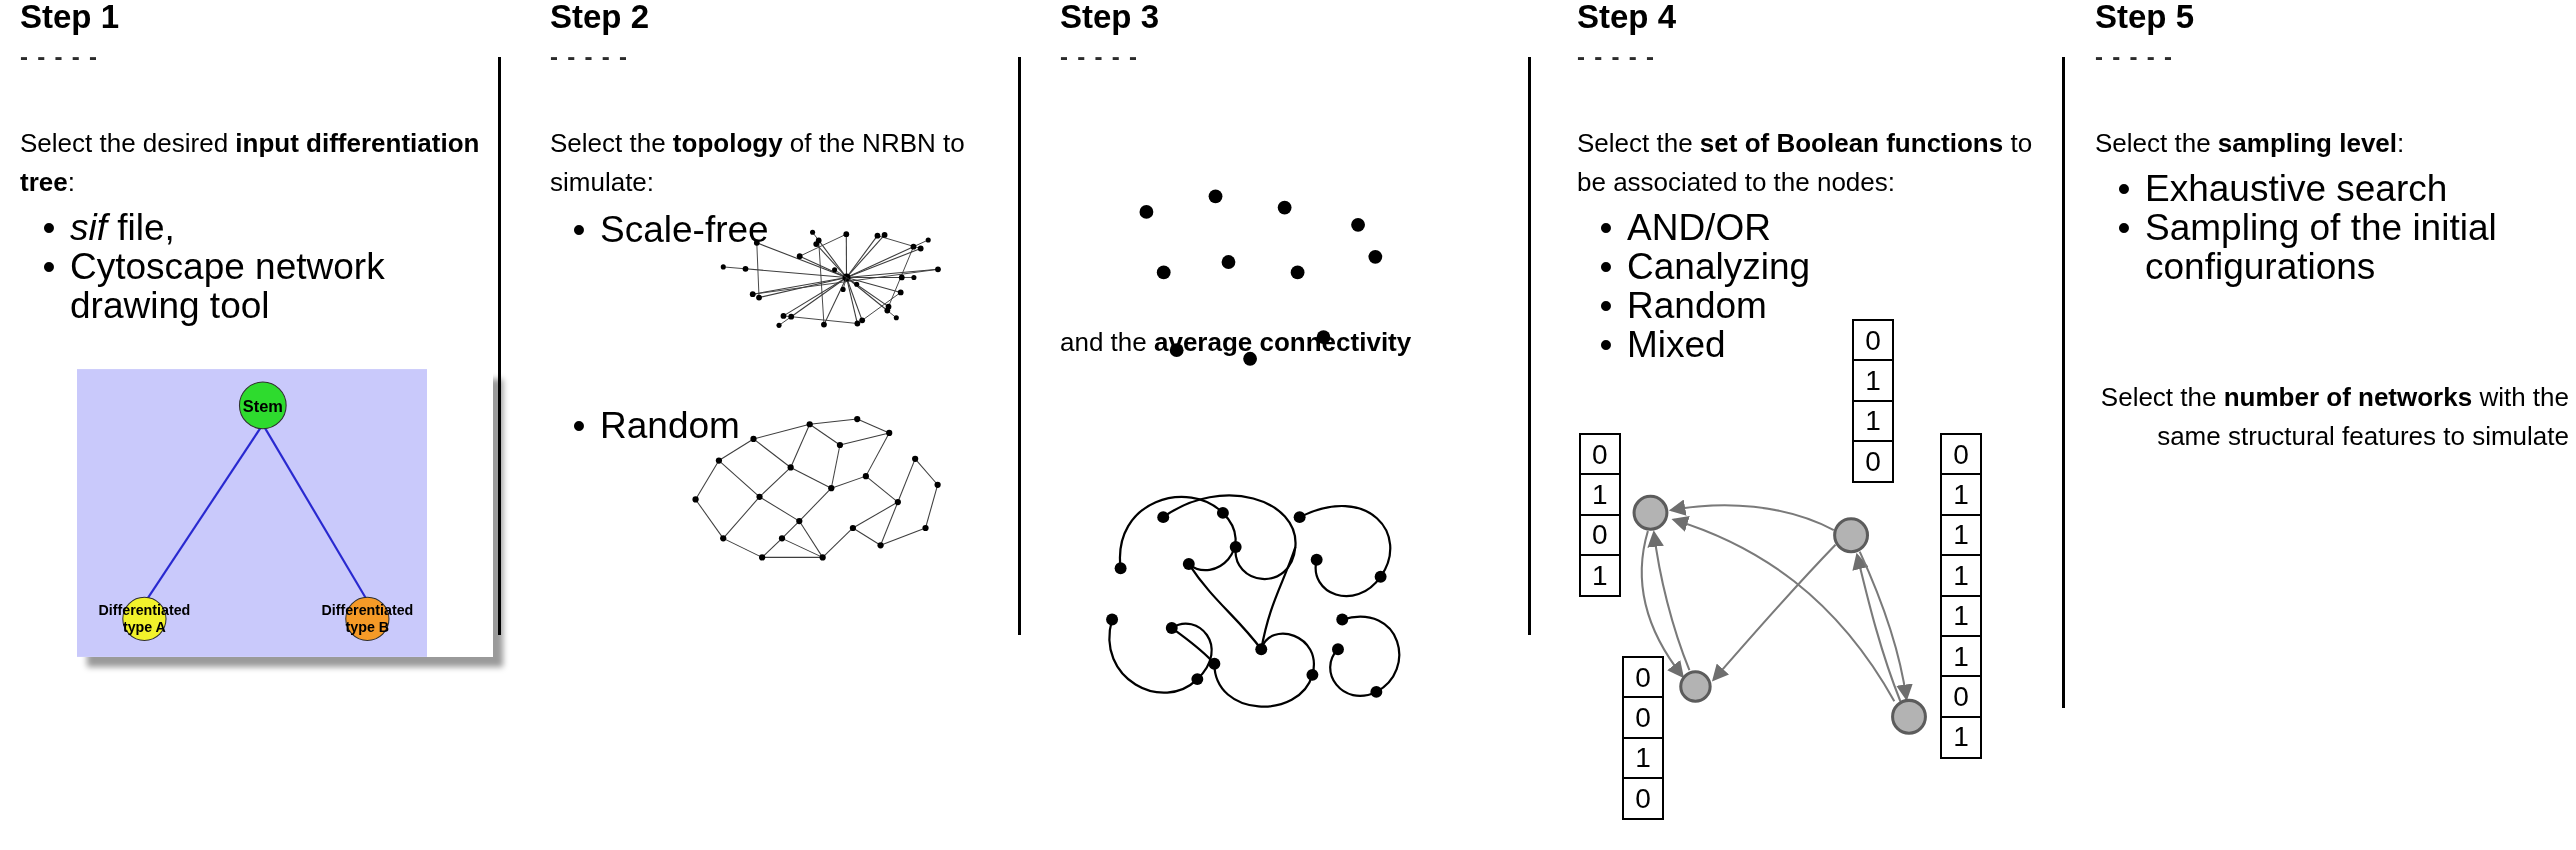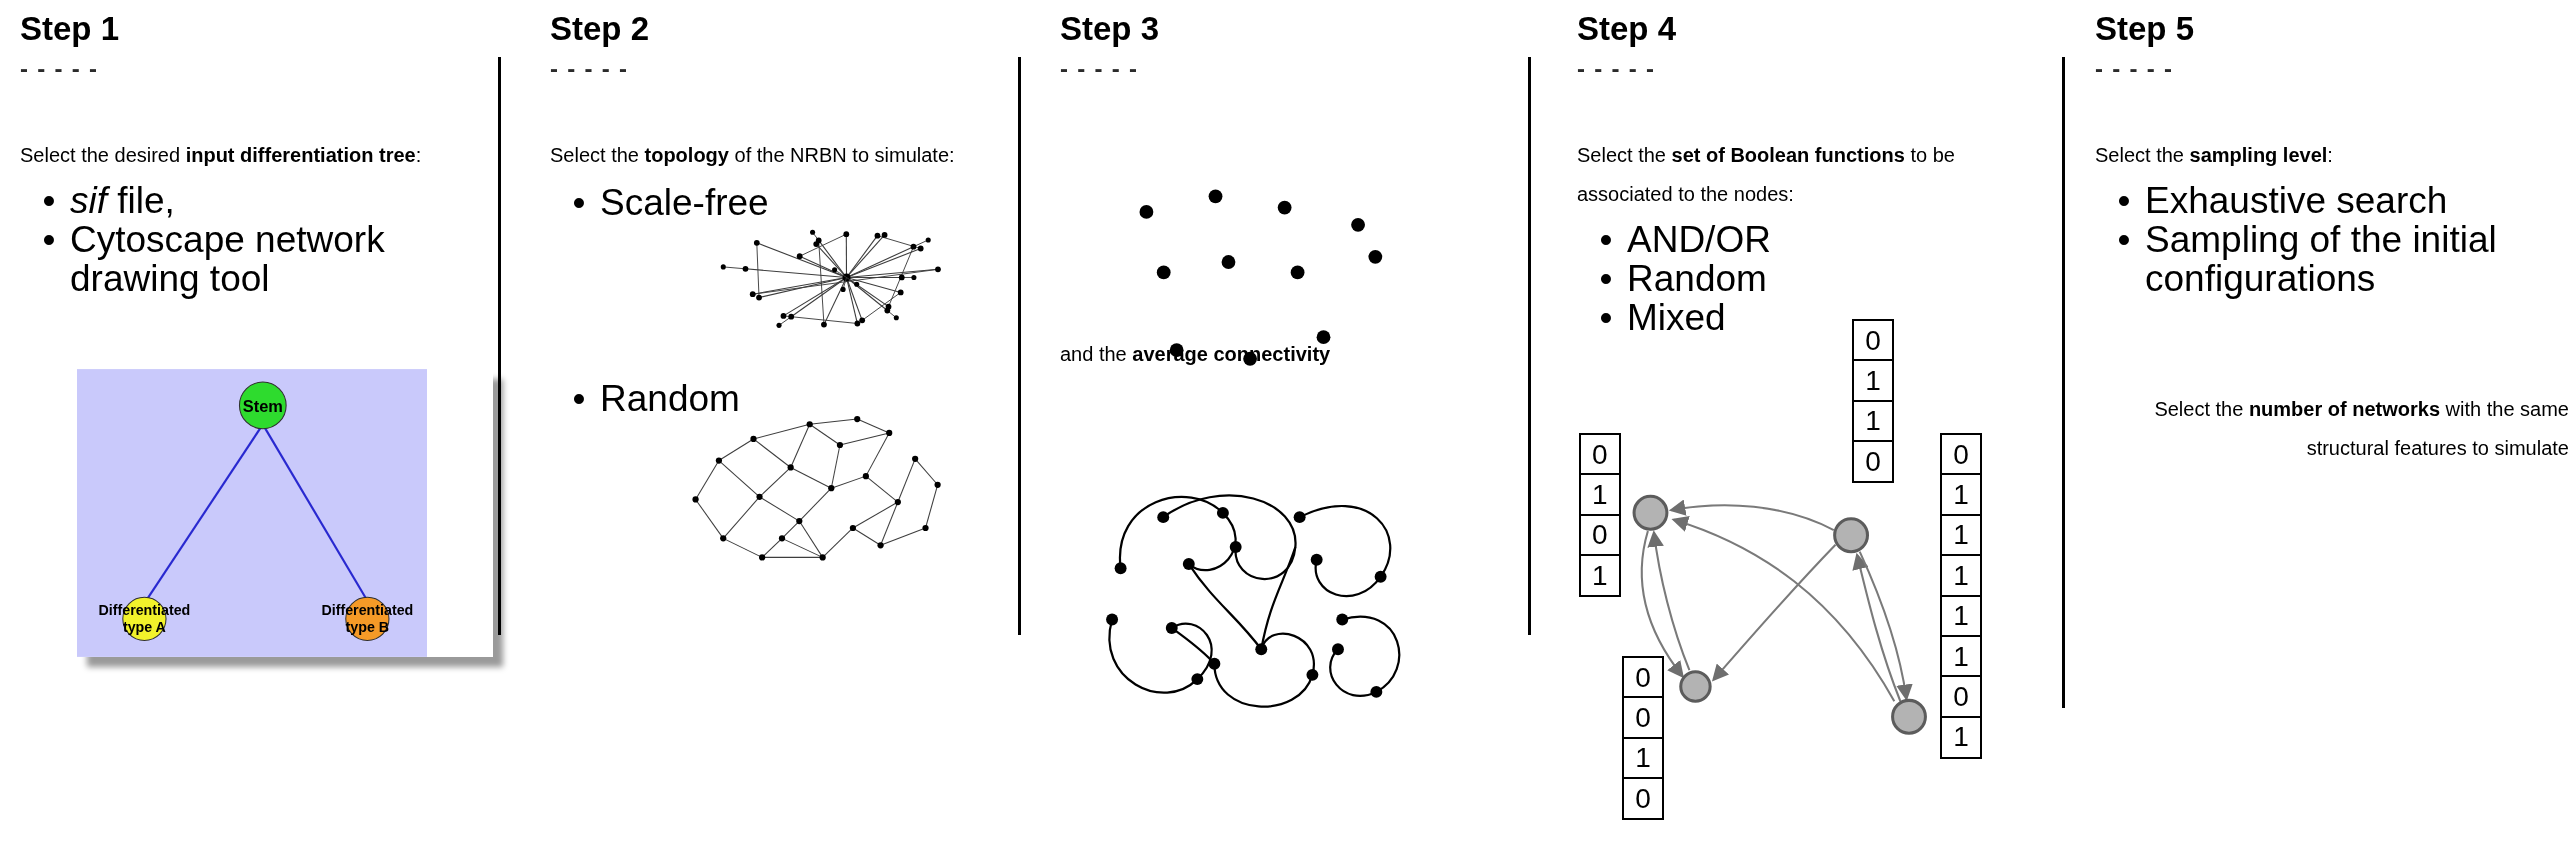--- a/index.html
+++ b/index.html
@@ -4,24 +4,24 @@
 <style>
   * { box-sizing: border-box; margin: 0; padding: 0; }
   html, body { width: 2576px; height: 851px; }
   body {
     position: relative;
     background: #ffffff;
     font-family: "Liberation Sans", "DejaVu Sans", sans-serif;
     color: #000;
     overflow: hidden;
   }
-  .col { position: absolute; top: 0; height: 851px; padding-top: 12px; }
+  .col { position: absolute; top: 0; height: 851px; }
   .step-title { font-size: 33px; font-weight: bold; line-height: 1.05; }
   .dashes { font-size: 24px; font-weight: bold; letter-spacing: 1.3px; margin-top: 8.7px; color: #2b2b2b; }
-  .body { font-size: 20px; line-height: 39px; margin-top: 53px; }
+  .body { font-size: 26px; line-height: 39px; margin-top: 53px; }
   .body b { font-weight: bold; }
   ul.bullets { list-style: none; margin-top: 5.2px; }
   ul.bullets li { font-size: 37px; line-height: 39px; padding-left: 50px; position: relative; }
   ul.bullets li::before { content: "\2022"; position: absolute; left: 22.5px; }
   .divider { position: absolute; width: 2.6px; background: #000; top: 57px; }
   .illus { position: absolute; }
   .tree-figure {
     position: absolute; left: 57px; top: 369px; width: 416px; height: 288px;
     box-shadow: 9.5px 9.5px 6px #9a9a9a;
   }
@@ -258,20 +258,21 @@
   </section>
 
   <div class="divider" style="left:1528px; height:578px;"></div>
 
   <section class="col" style="left:1577px; width:476px;">
     <h2 class="step-title">Step 4</h2>
     <div class="dashes">- - - - -</div>
     <p class="body"><span>Select the </span><b>set of Boolean functions</b><span> to be associated to the nodes:</span></p>
     <ul class="bullets">
         <li>AND/OR</li>
+        <li>Canalyzing</li>
         <li>Random</li>
         <li>Mixed</li>
       </ul>
     <div class="bool-wrap">
       <svg viewBox="0 0 480 623" width="415" height="539" style="position:absolute; left:0; top:0;">
         <defs>
           <marker id="arw" viewBox="0 0 10 10" refX="8.5" refY="5" markerWidth="8" markerHeight="8" orient="auto">
             <path d="M0,0 L10,5 L0,10 Z" fill="#6e6e6e"></path>
           </marker>
         </defs>

